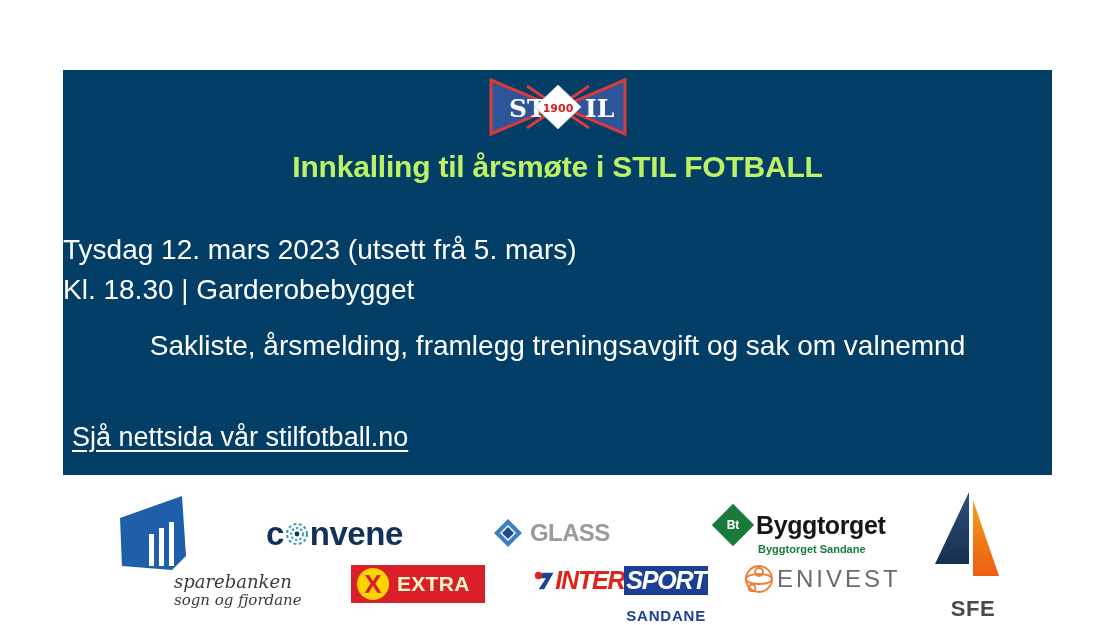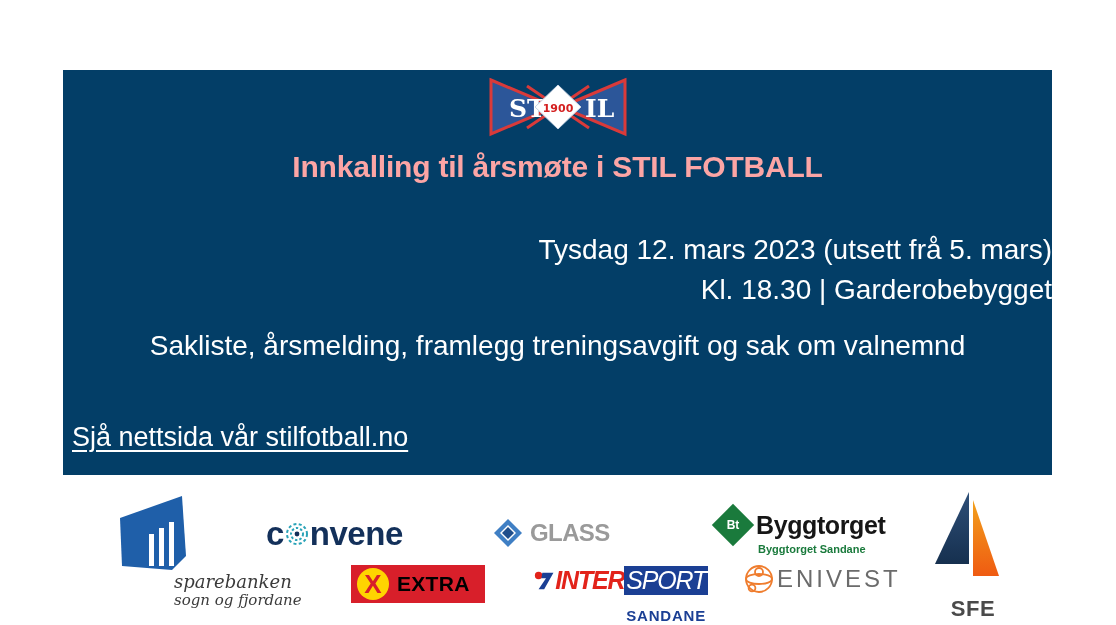--- a/index.html
+++ b/index.html
@@ -36,31 +36,31 @@
     height: 62px;
   }
 
   
   .headline {
     position: absolute;
     left: 0;
     right: 0;
     top: 80px;
     text-align: center;
-    color: #fca5a5;
+    color: #bef264;
     font-size: 30px;
     font-weight: bold;
     letter-spacing: -0.2px;
   }
   .detail-block {
     position: absolute;
     left: 0;
     right: 0;
     top: 160px;
-    text-align: right;
+    text-align: left;
     color: #ffffff;
     font-size: 28px;
     line-height: 40px;
     font-weight: normal;
   }
   .agenda {
     position: absolute;
     left: 0;
     right: 0;
     top: 260px;
@@ -159,21 +159,21 @@
     color: #d81f2a;
     font-size: 26px;
     font-weight: bold;
     line-height: 32px;
     text-align: center;
   }
   .ex-word {
     position: absolute;
     left: 46px;
     top: 7px;
-    color: #000000;
+    color: #fef9c3;
     font-size: 21px;
     font-weight: bold;
     letter-spacing: 0.3px;
   }
 
   
   #sp-bolseth { left: 430px; top: 40px; width: 180px; height: 32px; }
   .bg-wrap { display: flex; align-items: center; gap: 7px; }
   .bg-name {
     font-size: 24px;
@@ -193,21 +193,21 @@
   .is-row1 { display: flex; align-items: center; }
   .is-inter {
     font-size: 25px;
     font-weight: bold;
     font-style: italic;
     color: #e2231a;
     letter-spacing: -1.2px;
   }
   .is-sport {
     font-size: 25px;
-    font-weight: normal;
+    font-weight: bold;
     font-style: italic;
     color: #ffffff;
     background: #1b3f94;
     padding: 0 2px;
     letter-spacing: -1.2px;
   }
   .is-sandane {
     text-align: right;
     font-size: 15px;
     font-weight: bold;

